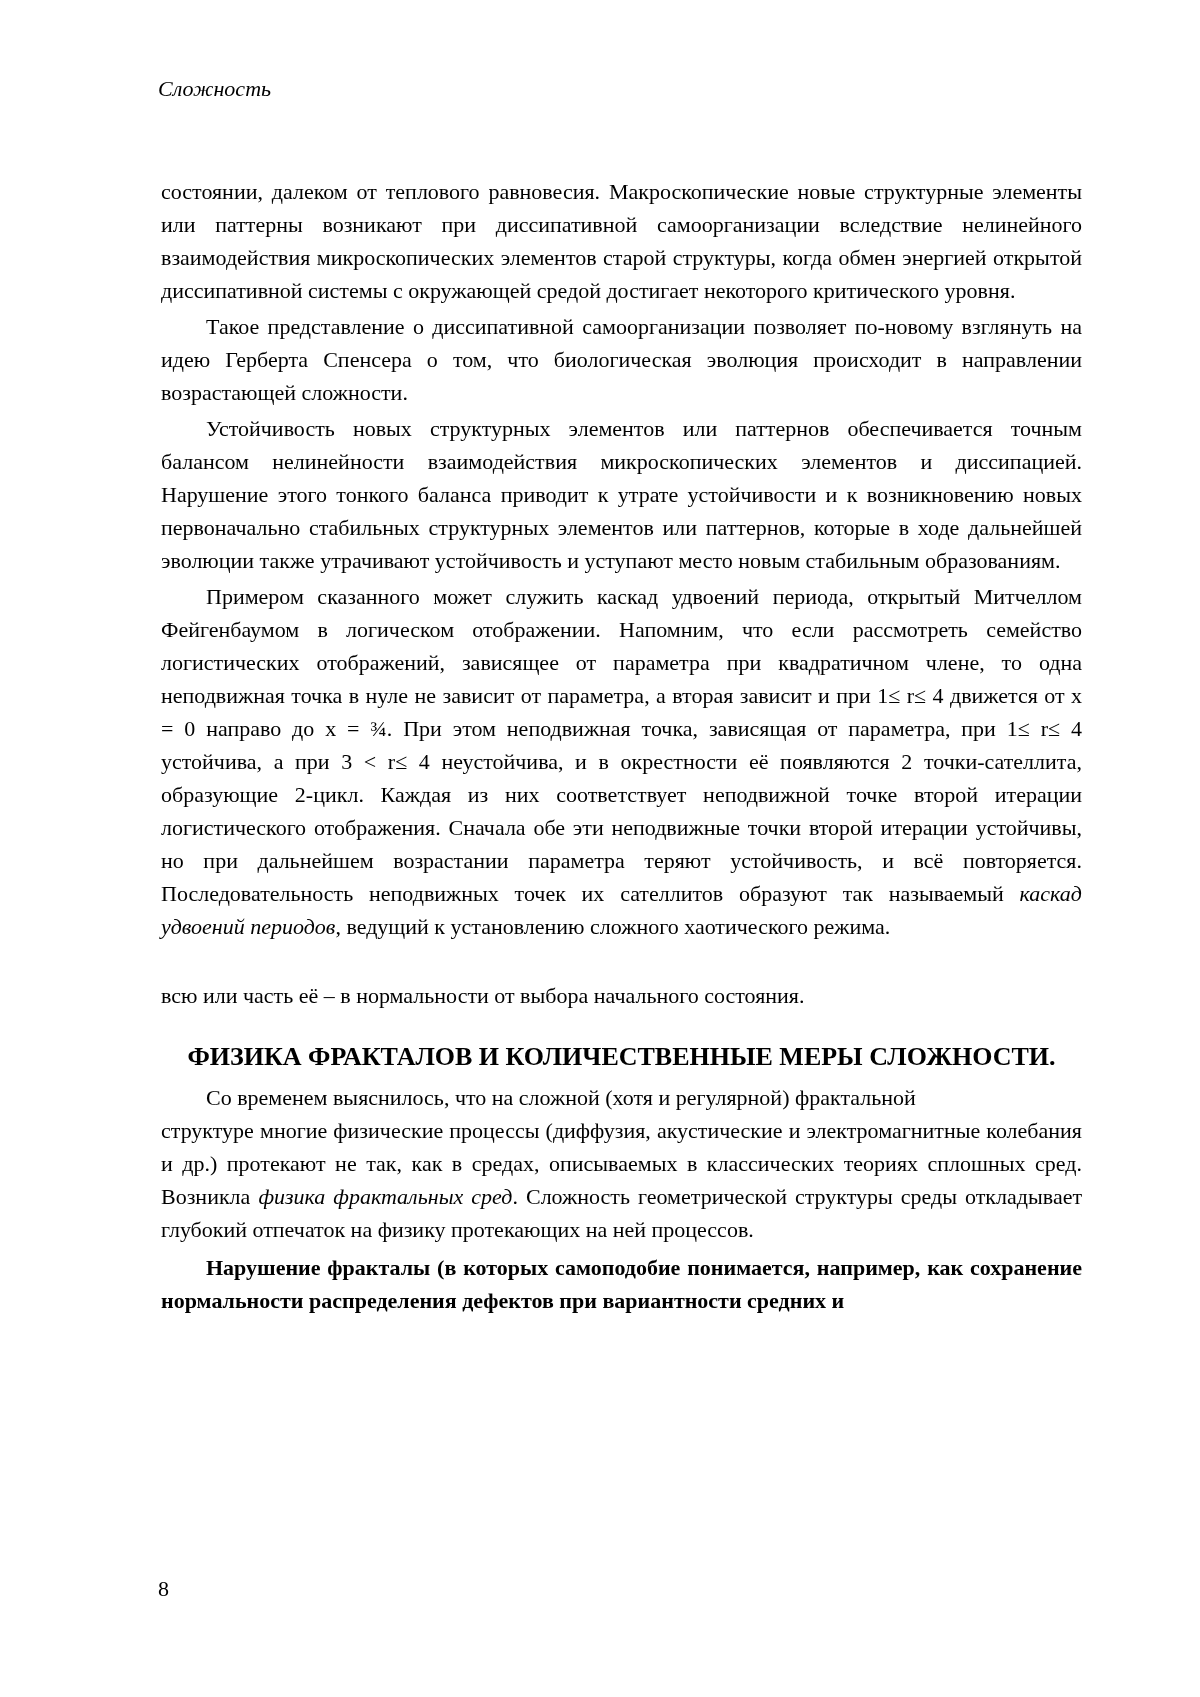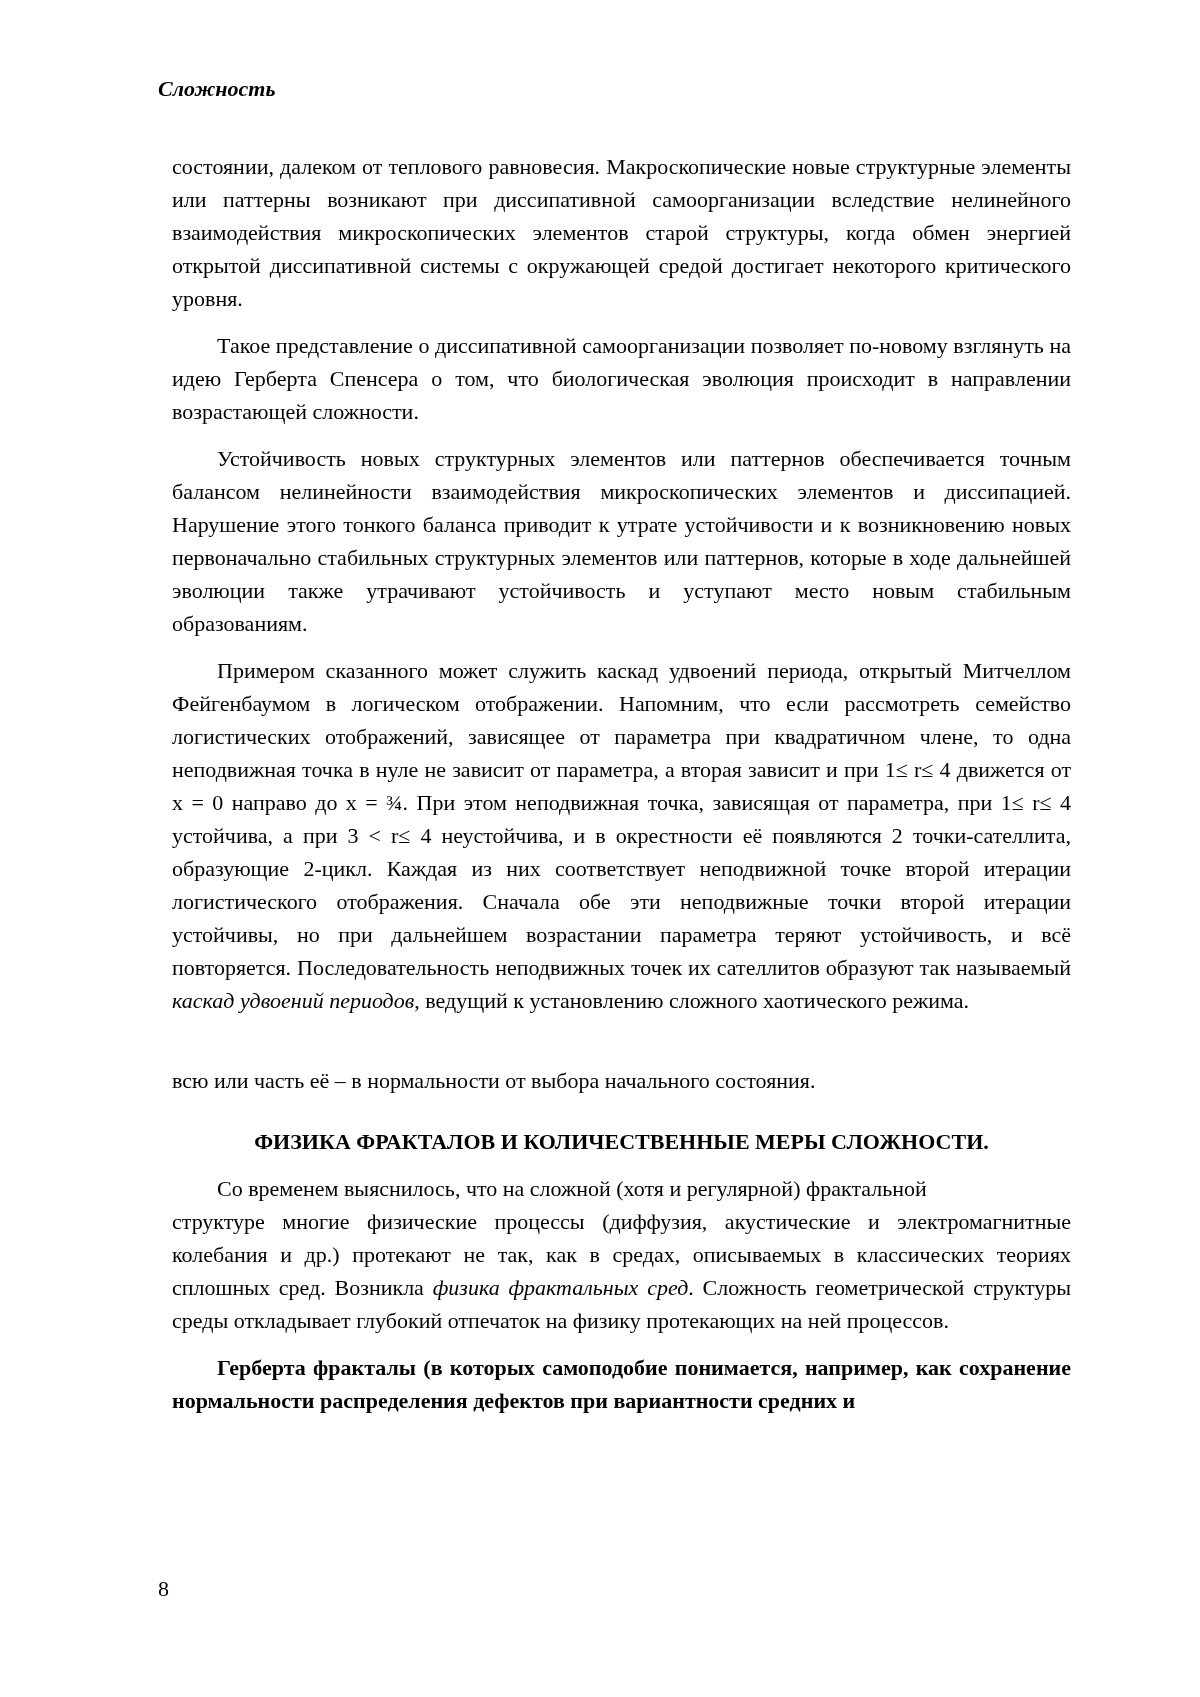--- a/index.html
+++ b/index.html
@@ -14,38 +14,38 @@
     box-sizing: border-box;
     background: #ffffff;
     color: #000000;
     font-family: "Liberation Serif", "DejaVu Serif", serif;
     font-size: 22px;
     line-height: 33px;
     padding: 72px 115px 0 158px;
     overflow: hidden;
   }
   .running-header {
-    font-weight: bold;
+    font-weight: normal;
     font-style: italic;
-    margin: 0 0 45px 0;
+    margin: 0 0 70px 0;
   }
   .body-text p {
-    margin: 14px;
+    margin: 3px;
     text-align: justify;
     text-indent: 45px;
   }
   .body-text p.no-indent {
     text-indent: 0;
   }
   .body-text p.bold-paragraph {
     font-weight: bold;
     margin-top: 5px;
   }
   h2.section-heading {
-    font-size: 22px;
+    font-size: 26px;
     line-height: 33px;
     font-weight: bold;
     text-align: center;
     margin: 28px 0 8px 0;
   }
   em {
   }
   .footer {
     position: absolute;
     left: 158px;
@@ -76,21 +76,21 @@
 
     <p><span>Примером сказанного может служить каскад удвоений периода, открытый Митчеллом Фейгенбаумом в логическом отображении. Напомним, что если рассмотреть семейство логистических отображений, зависящее от параметра при квадратичном члене, то одна неподвижная точка в нуле не зависит от параметра, а вторая зависит и при 1≤ r≤ 4 движется от x = 0 направо до x = ¾. При этом неподвижная точка, зависящая от параметра, при 1≤ r≤ 4 устойчива, а при 3 &lt; r≤ 4 неустойчива, и в окрестности её появляются 2 точки-сателлита, образующие 2-цикл. Каждая из них соответствует неподвижной точке второй итерации логистического отображения. Сначала обе эти неподвижные точки второй итерации устойчивы, но при дальнейшем возрастании параметра теряют устойчивость, и всё повторяется. Последовательность неподвижных точек их сателлитов образуют так называемый </span><em>каскад удвоений периодов</em><span>, ведущий к установлению сложного хаотического режима.</span></p>
 
     <p><br><span>всю или часть её – в нормальности от выбора начального состояния.</span></p>
 
 
     <h2 class="section-heading">ФИЗИКА ФРАКТАЛОВ И КОЛИЧЕСТВЕННЫЕ МЕРЫ СЛОЖНОСТИ.</h2>
 
     <p><span>Со временем выяснилось, что на сложной (хотя и регулярной) фрактальной</span><br><span>структуре многие физические процессы (диффузия, акустические и электромагнитные колебания и др.) протекают не так, как в средах, описываемых в классических теориях сплошных сред. Возникла </span><em>физика фрактальных сред</em><span>. Сложность геометрической структуры среды откладывает глубокий отпечаток на физику протекающих на ней процессов.</span></p>
 
-    <p class="bold-paragraph">Герберта фракталы (в которых самоподобие понимается, например, как сохранение нормальности распределения дефектов при вариантности средних и</p>
+    <p class="bold-paragraph">Нарушение фракталы (в которых самоподобие понимается, например, как сохранение нормальности распределения дефектов при вариантности средних и</p>
 
   </div>
 
   <div class="footer">
     <span class="page-number">8</span>
   </div>
 
 </div>
 
 </body></html>

